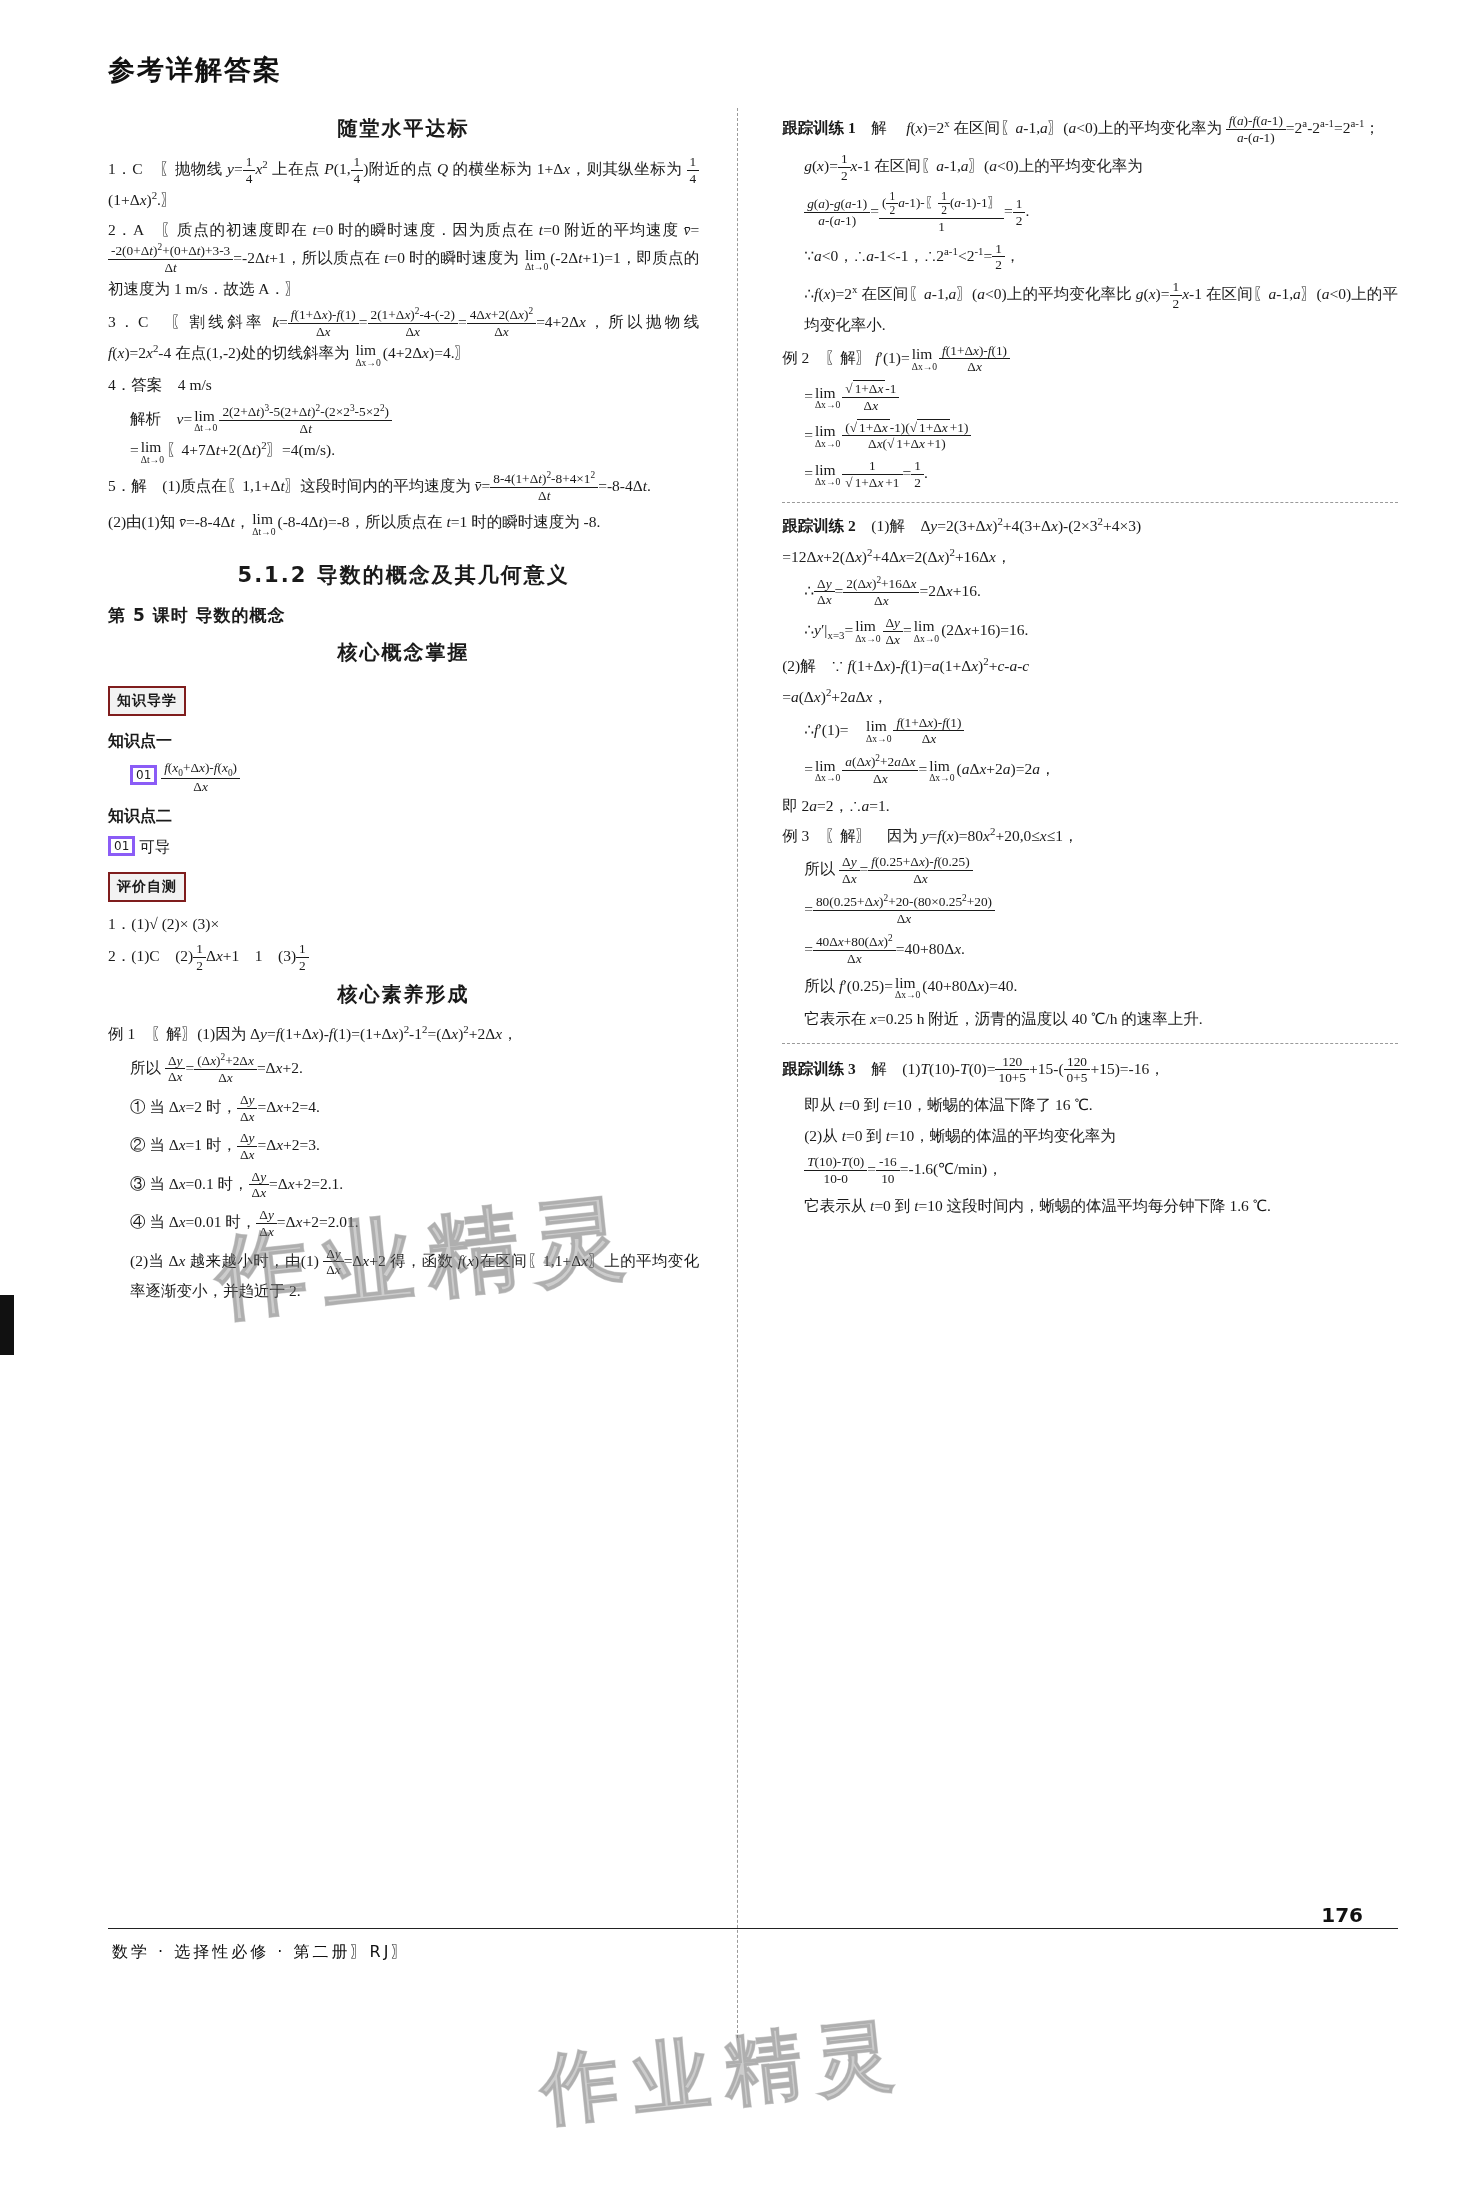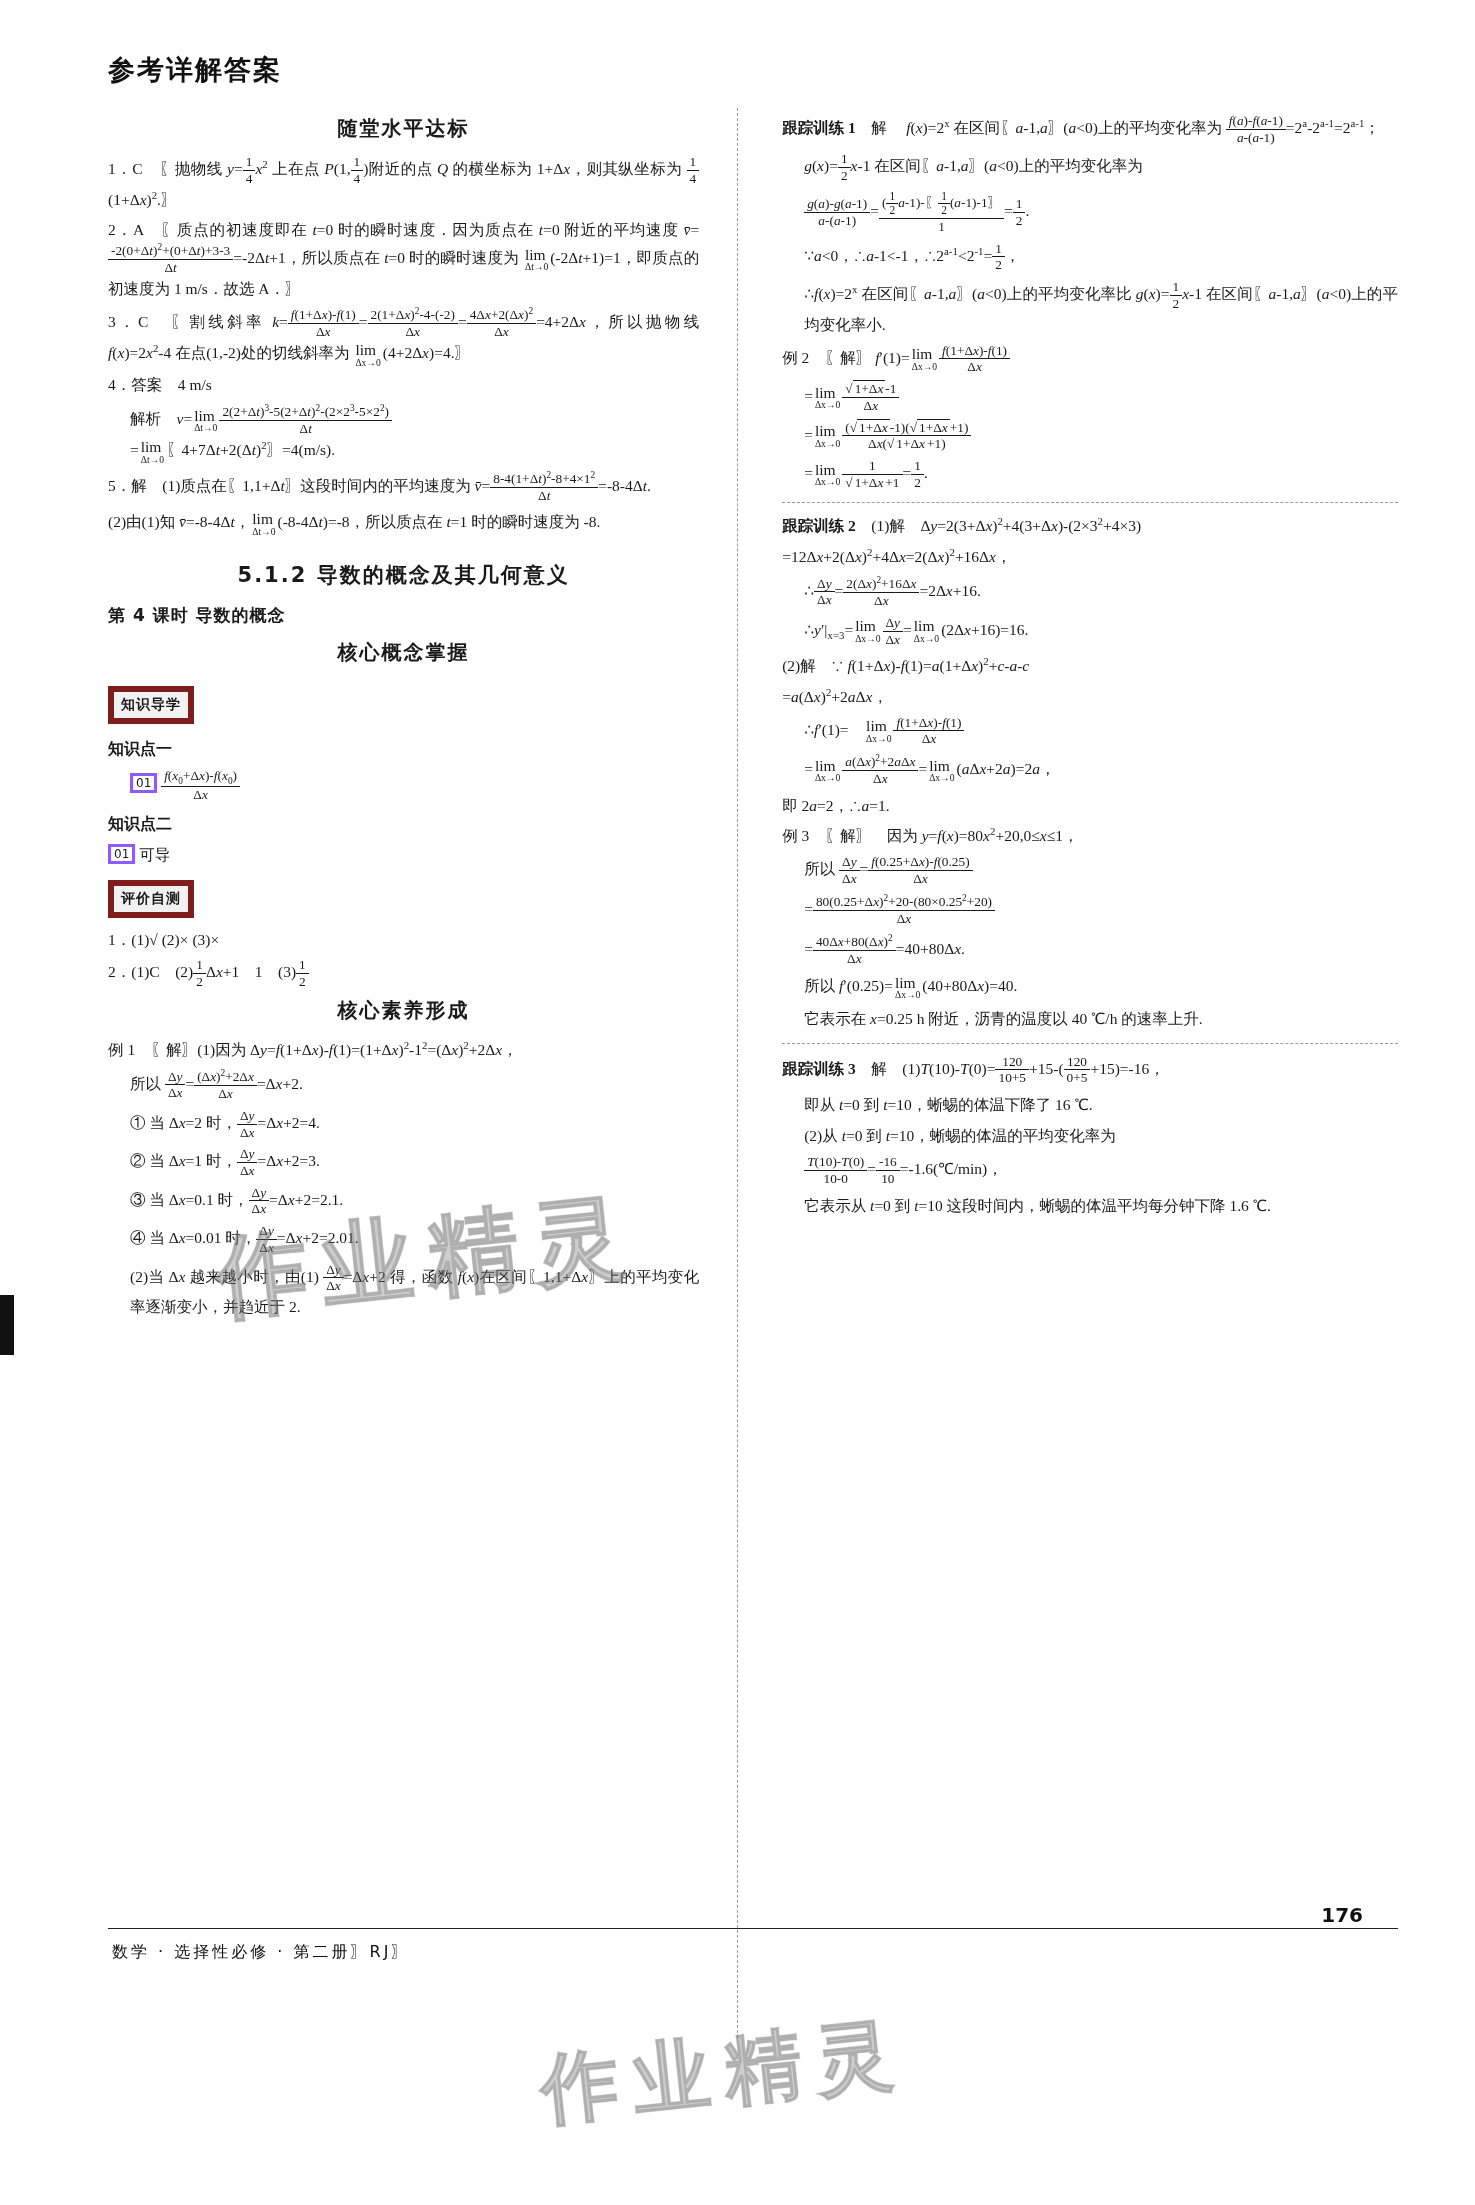--- a/index.html
+++ b/index.html
@@ -54,21 +54,21 @@
   .sub-title{
     font-family:"DejaVu Sans", sans-serif;
     font-weight:bold;
     font-size:17px;
     letter-spacing:1px;
     margin:10px 0 6px 0;
   }
   .para{margin:5px 0;text-align:justify;}
   .tag{
     display:inline-block;
-    border:6px solid #7f1d1d;
+    border:2px solid #7f1d1d;
     padding:1px 7px 2px 7px;
     font-family:"DejaVu Sans", sans-serif;
     font-size:14px;
     font-weight:bold;
     letter-spacing:1px;
     margin:8px 0 4px 0;
     background:#f2f2f2;
   }
   .numbox{
     display:inline-block;
@@ -195,21 +195,21 @@
       </div>
 
       <div class="para">
         5．解　(1)质点在〖1,1+Δ<span class="mi">t</span>〗这段时间内的平均速度为 <span class="mi">v̄</span>=<span class="frac"><span class="num">8-4(1+Δ<span class="mi">t</span>)<span class="sup">2</span>-8+4×1<span class="sup">2</span></span><span class="den">Δ<span class="mi">t</span></span></span>=-8-4Δ<span class="mi">t</span>.
       </div>
       <div class="para">
         (2)由(1)知 <span class="mi">v̄</span>=-8-4Δ<span class="mi">t</span>，<span class="lim"><span class="l">lim</span><span class="s">Δt→0</span></span>(-8-4Δ<span class="mi">t</span>)=-8，所以质点在 <span class="mi">t</span>=1 时的瞬时速度为 -8.
       </div>
 
       <div class="sec-title big">5.1.2  导数的概念及其几何意义</div>
-      <div class="sub-title">第 4 课时  导数的概念</div>
+      <div class="sub-title">第 5 课时  导数的概念</div>
       <div class="sec-title">核心概念掌握</div>
 
       <div class="tag">知识导学</div>
       <div class="kd">知识点一</div>
       <div class="para eqline">
         <span class="numbox">01</span> <span class="frac"><span class="num"><span class="mi">f</span>(<span class="mi">x</span><span class="sub">0</span>+Δ<span class="mi">x</span>)-<span class="mi">f</span>(<span class="mi">x</span><span class="sub">0</span>)</span><span class="den">Δ<span class="mi">x</span></span></span>
       </div>
       <div class="kd">知识点二</div>
       <div class="para">
         <span class="numbox">01</span> 可导

